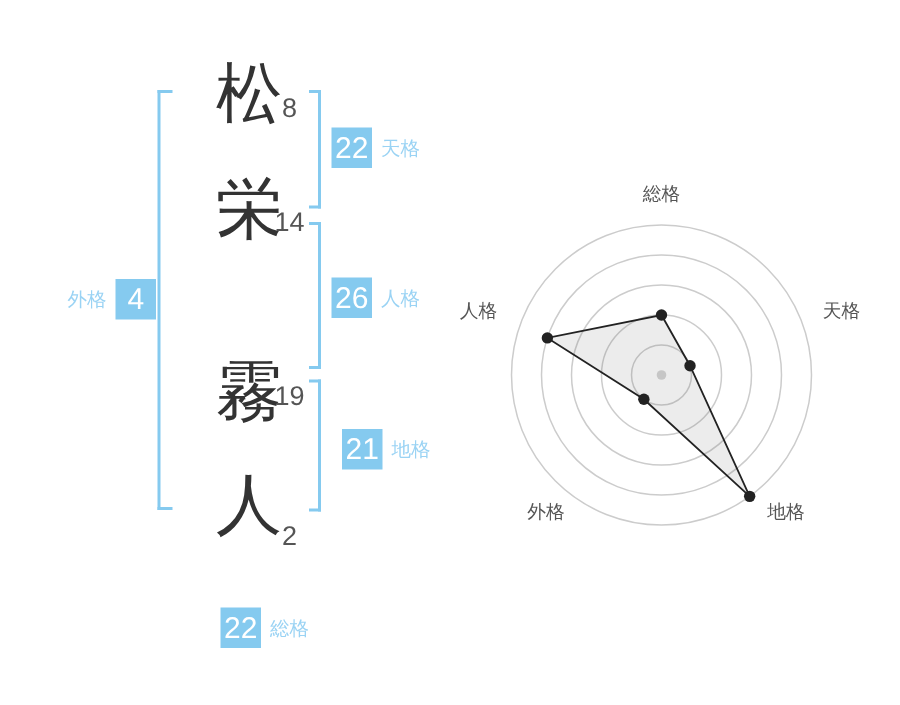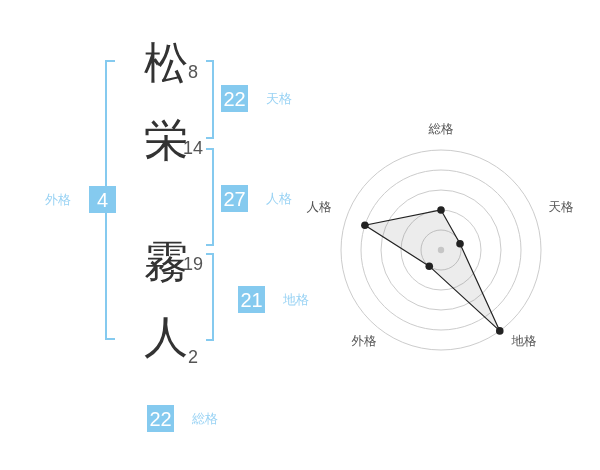--- a/index.html
+++ b/index.html
@@ -19,30 +19,30 @@
   }
   .s0{top:62px}.s1{top:138px}.s2{top:254px}.s3{top:347px}
   
   .bracket{position:absolute;border:2px solid var(--accent);}
   .bracket-left{left:105px;top:60px;width:8px;height:276px;border-right:none;}
   .bracket-right{left:206px;width:6px;border-left:none;}
   .b-ten{top:60px;height:75px}
   .b-jin{top:148px;height:94px}
   .b-chi{top:253px;height:84px}
   
-  .badge-group{position:absolute;display:flex;align-items:center;gap:18px;}
+  .badge-group{position:absolute;display:flex;align-items:center;gap:6px;}
   .badge{
     width:27px;height:27px;background:var(--accent);color:#fff;
     display:flex;align-items:center;justify-content:center;
     font-size:20px;line-height:1;
   }
   .badge-label{font-size:13px;color:var(--accent-light);white-space:nowrap;}
   .g-ten{left:221px;top:85px}
   .g-jin{left:221px;top:185px}
-  .g-chi{left:238px;top:286px}
+  .g-chi{left:228px;top:286px}
   .g-gai{left:45px;top:186px}
   .g-sou{left:147px;top:405px}
   
   .radar{position:absolute;left:291px;top:95px;}
 </style>
 </head>
 <body>
 
 <div class="stage">
 
@@ -59,21 +59,21 @@
   <div class="bracket bracket-left"></div>
   <div class="bracket bracket-right b-ten"></div>
   <div class="bracket bracket-right b-jin"></div>
   <div class="bracket bracket-right b-chi"></div>
 
   <div class="badge-group g-ten">
     <div class="badge">22</div>
     <div class="badge-label">天格</div>
   </div>
   <div class="badge-group g-jin">
-    <div class="badge">27</div>
+    <div class="badge">26</div>
     <div class="badge-label">人格</div>
   </div>
   <div class="badge-group g-chi">
     <div class="badge">21</div>
     <div class="badge-label">地格</div>
   </div>
   <div class="badge-group g-gai">
     <div class="badge-label">外格</div>
     <div class="badge">4</div>
   </div>

